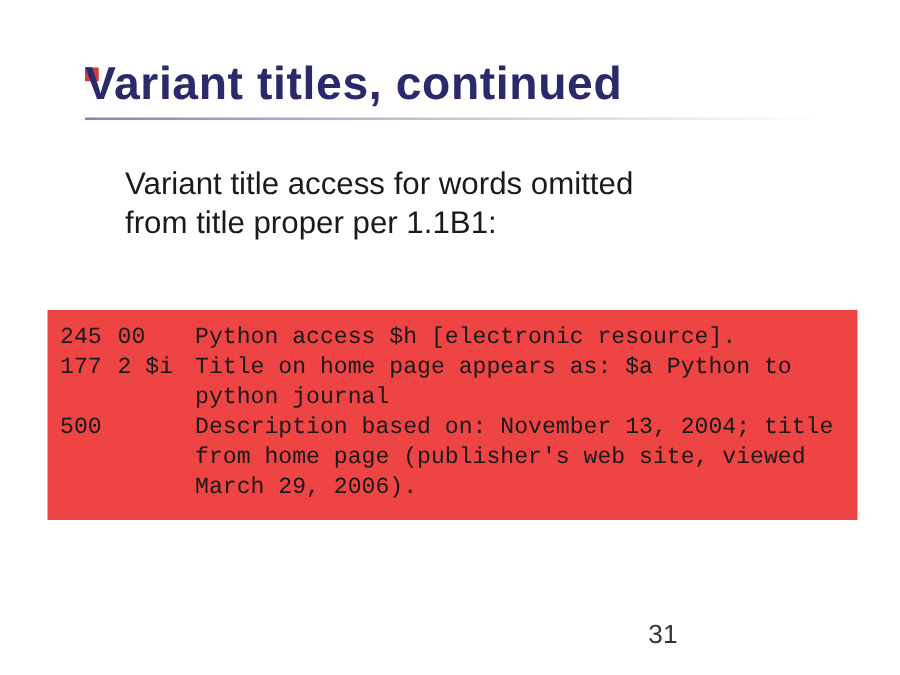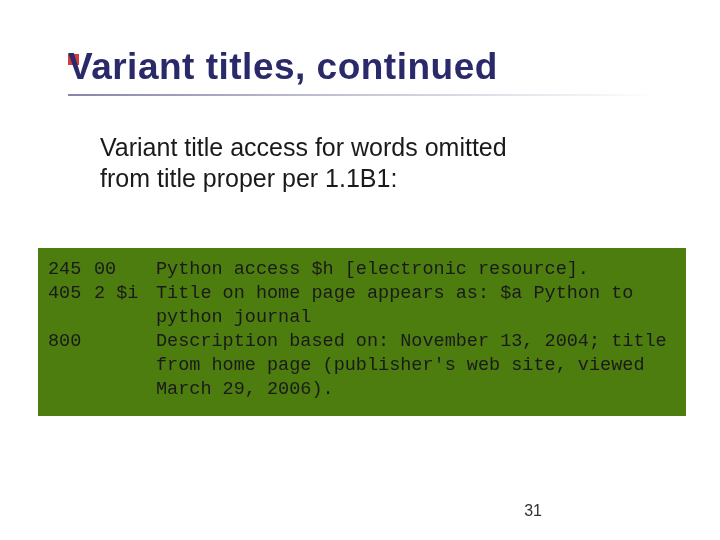--- a/index.html
+++ b/index.html
@@ -51,21 +51,21 @@
     right: 60px;
     font-size: 25px;
     color: #1a1a1a;
     line-height: 1.25;
   }
   .marc-block {
     position: absolute;
     top: 248px;
     left: 38px;
     width: 648px;
-    background: #4d7c0f;
+    background: #ef4444;
     padding: 10px 10px 14px 10px;
     box-sizing: border-box;
     font-family: "Courier New", Courier, monospace;
     font-size: 18.5px;
     line-height: 1.3;
     color: #1a1a1a;
   }
   .marc-line {
     display: flex;
   }
@@ -81,21 +81,21 @@
   }
   .marc-text {
     flex: 1 1 auto;
     white-space: pre-wrap;
     word-wrap: break-word;
   }
   .page-number {
     position: absolute;
     right: 26px;
     bottom: 20px;
-    font-size: 16px;
+    font-size: 21px;
     color: #333;
     font-family: Verdana, Geneva, sans-serif;
   }
 </style>
 </head>
 <body>
 
 <div class="slide">
 
   <div class="accent"></div>
@@ -107,26 +107,26 @@
 
   <div class="subtitle">Variant title access for words omitted from title proper per 1.1B1:</div>
 
   <div class="marc-block">
     <div class="marc-line">
       <span class="marc-tag">245</span>
       <span class="marc-ind">00</span>
       <span class="marc-text">Python access $h [electronic resource].</span>
     </div>
     <div class="marc-line">
-      <span class="marc-tag">405</span>
+      <span class="marc-tag">177</span>
       <span class="marc-ind">2 $i</span>
       <span class="marc-text">Title on home page appears as: $a Python to python journal</span>
     </div>
     <div class="marc-line">
-      <span class="marc-tag">800</span>
+      <span class="marc-tag">500</span>
       <span class="marc-ind"></span>
       <span class="marc-text">Description based on: November 13, 2004; title from home page (publisher's web site, viewed March 29, 2006).</span>
     </div>
   </div>
 
   <div class="page-number">31</div>
 
 </div>
 
 </body></html>

